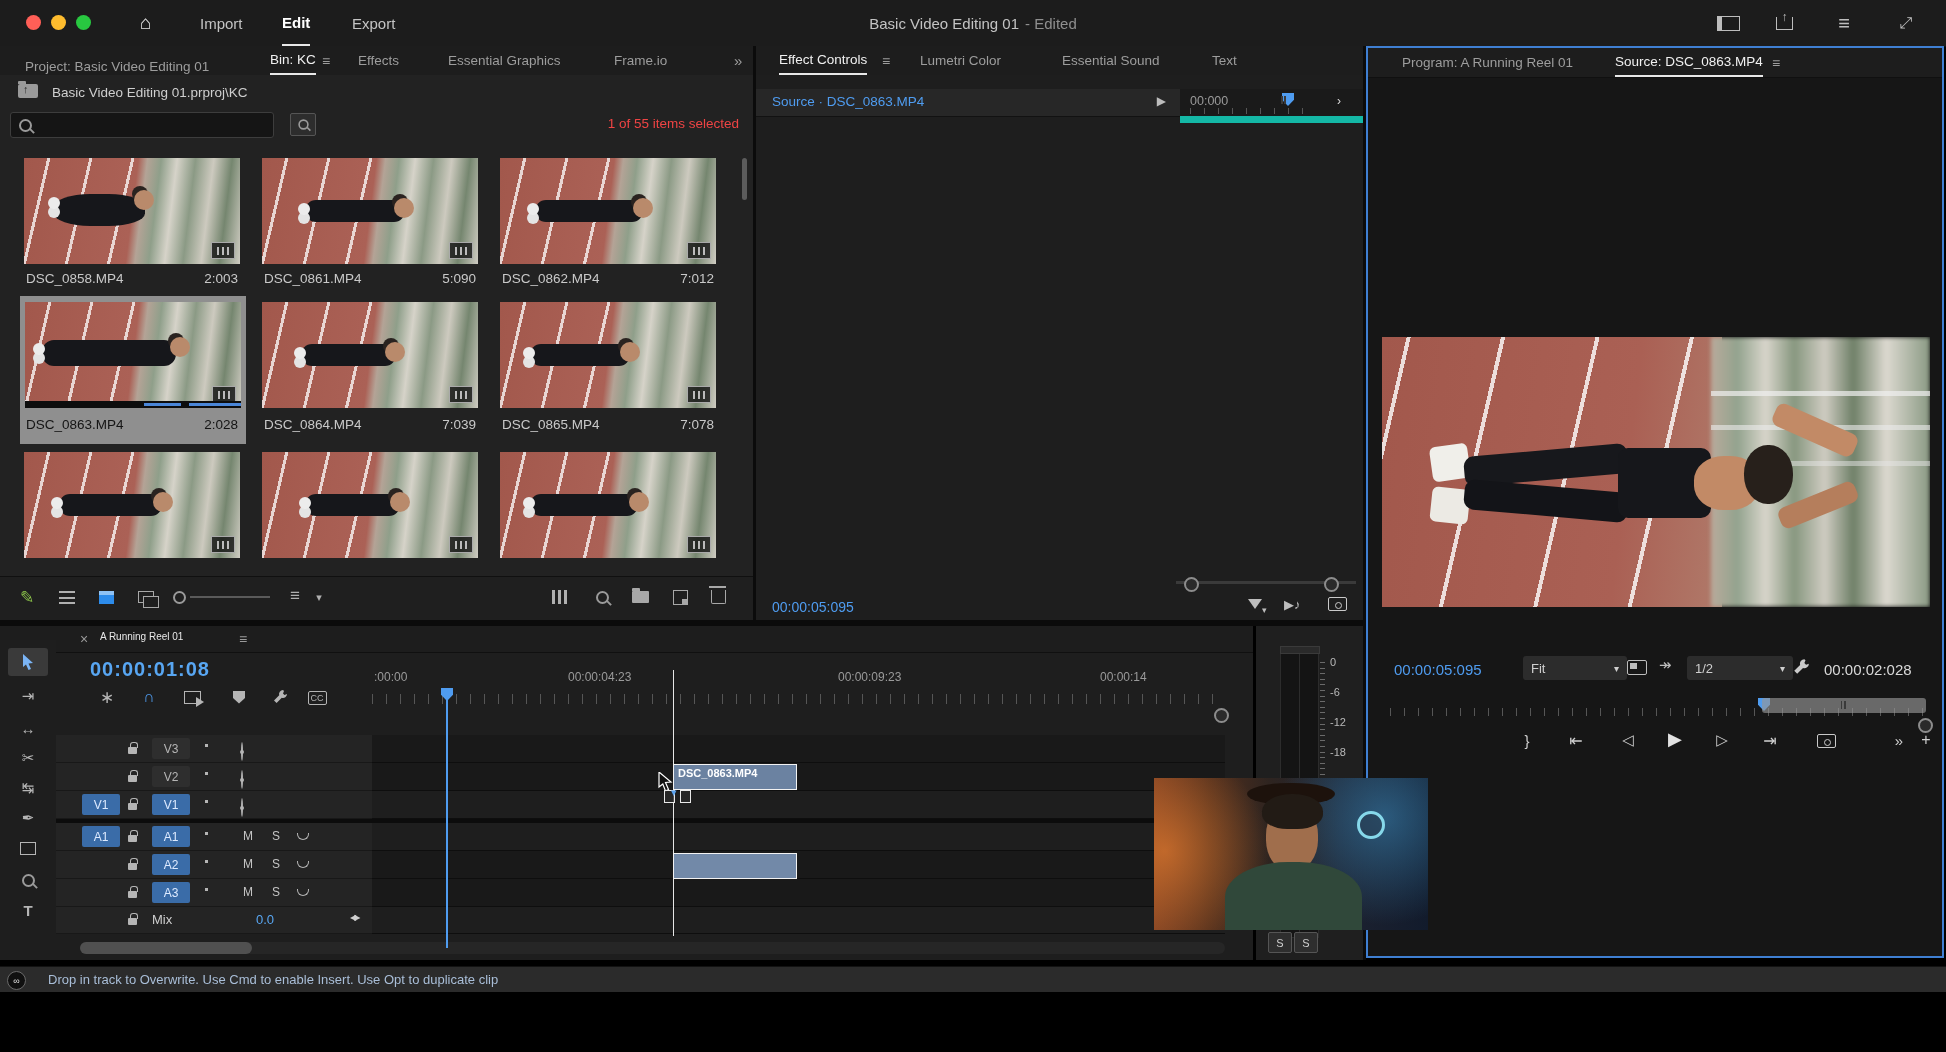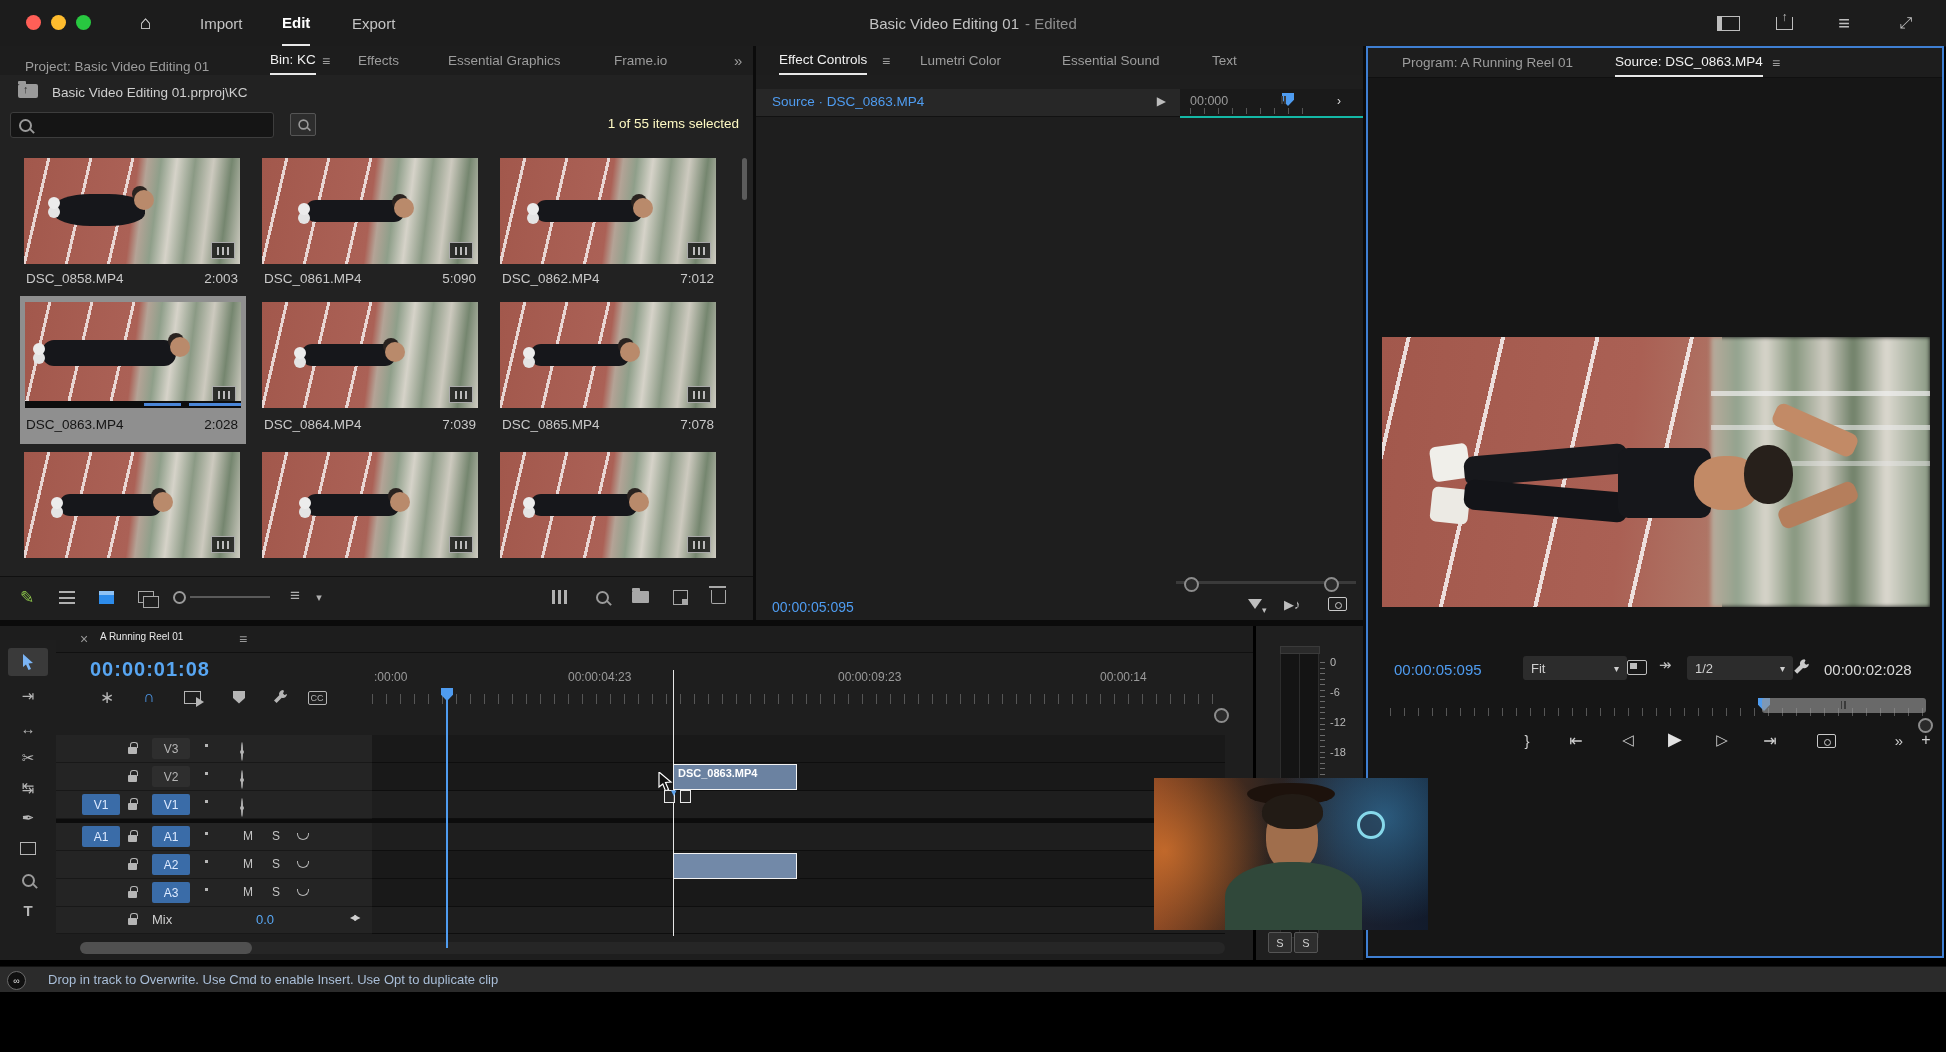--- a/index.html
+++ b/index.html
@@ -64,21 +64,21 @@
   .ic-new{width:13px;height:13px;border:1.5px solid #a8a8a8;position:relative;background:#1f1f1f;}
   .ic-new::after{content:"";position:absolute;right:-1px;bottom:-1px;width:6px;height:6px;background:#a8a8a8;}
   .trash{width:13px;height:13px;border:1.5px solid #a8a8a8;border-top:none;border-radius:0 0 2px 2px;position:relative;margin-top:4px;}
   .trash::before{content:"";position:absolute;top:-4px;left:-3px;width:17px;height:2px;background:#a8a8a8;}
   .slider-line{width:80px;height:2px;background:#5a5a5a;}
   .slider-dot{width:9px;height:9px;border:2px solid #9a9a9a;border-radius:50%;background:#1f1f1f;}
 
   
   .ecpanel{left:756px;top:75px;width:607px;height:545px;background:#1e1e1e;overflow:hidden;}
   .echeader{left:0;top:14px;width:424px;height:27px;background:#272727;border-bottom:1px solid #121212;}
-  .ecruler{left:424px;top:14px;width:183px;height:27px;background:#1a1a1a;border-bottom:2px solid #14b8a6;}
+  .ecruler{left:424px;top:14px;width:183px;height:27px;background:#1a1a1a;border-bottom:7px solid #14b8a6;}
   .ticks{background:repeating-linear-gradient(to right,#565656 0 1px,transparent 1px 14px);}
   .zoombar{background:rgba(150,150,150,.65);border-radius:3px;position:relative;}
   .zoombar::after{content:"";position:absolute;left:50%;top:3px;width:6px;height:8px;margin-left:-3px;
     background:repeating-linear-gradient(to right,#3a3a3a 0 1.5px,transparent 1.5px 3.5px);}
   .playhead{width:12px;height:13px;background:#4f9cf0;clip-path:polygon(0 0,100% 0,100% 52%,50% 100%,0 52%);}
   .scrolldot{width:11px;height:11px;border:2px solid #8c8c8c;border-radius:50%;background:#2a2a2a;}
   .funnel{width:0;height:0;border-left:7px solid transparent;border-right:7px solid transparent;border-top:10px solid #bdbdbd;}
 
   
   .monitor{left:1366px;top:46px;width:578px;height:912px;background:#161616;border:2px solid #3f7fd2;box-sizing:border-box;}
@@ -222,21 +222,21 @@
     <div class="abs" style="left:18px;top:9px;">
         <span class="folderup" style="display:block;"></span>
       </div>
     <div class="abs nw" style="left:52px;top:10px;font-size:13.5px;color:#cfcfcf;">Basic Video Editing 01.prproj\KC</div>
     <div class="abs searchbox">
       <span class="mag" style="position:absolute;left:8px;top:6px;"></span>
     </div>
     <div class="abs searchbin ctr">
         <span class="mag" style="transform:scale(.8);"></span>
       </div>
-    <div class="abs nw" style="right:14px;top:41px;font-size:13.5px;color:#fef9c3;">1 of 55 items selected</div>
+    <div class="abs nw" style="right:14px;top:41px;font-size:13.5px;color:#ef4444;">1 of 55 items selected</div>
 
     <div class="abs selcell" style="left:20px;top:221px;width:226px;height:148px;"></div>
 
     <div class="thumb" style="left:24px;top:83px;">
         <div class="fig" style="left:14%;width:42%;top:34%;height:30%;border-radius:40%;"></div>
         <div class="avicon"></div>
       </div>
     <div class="thumb" style="left:262px;top:83px;">
         <div class="fig" style="left:20%;width:46%;"></div>
         <div class="avicon"></div>

